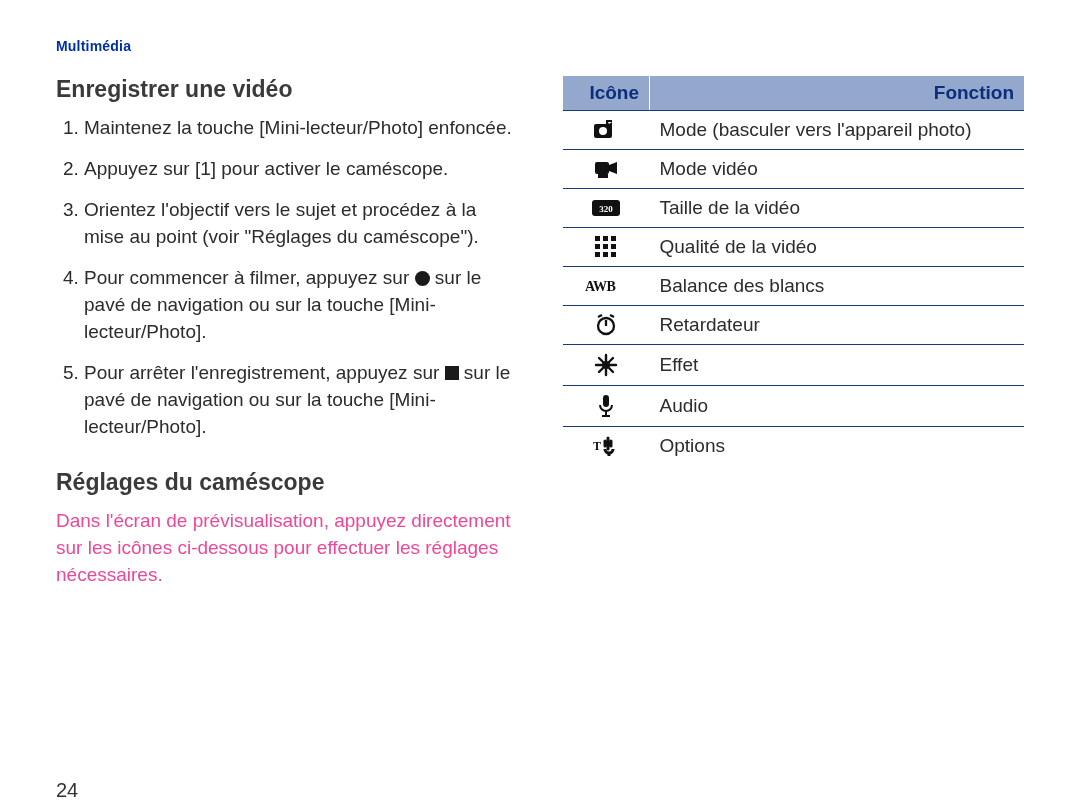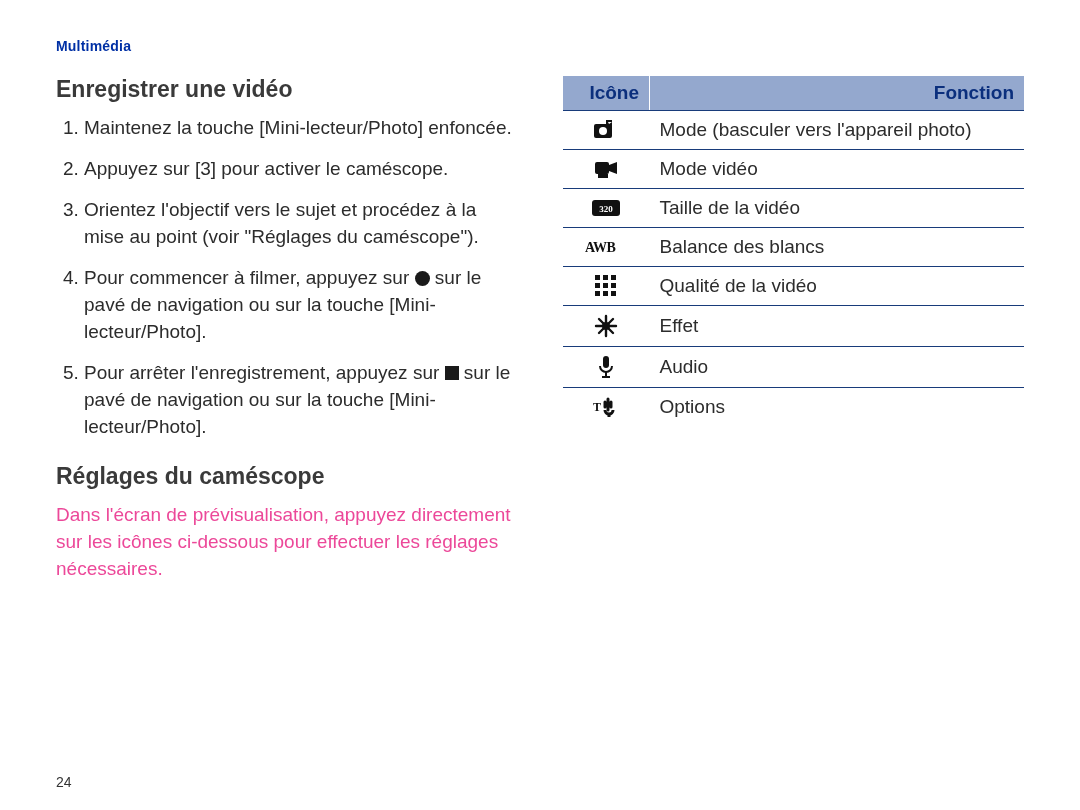--- a/index.html
+++ b/index.html
@@ -34,21 +34,21 @@
   }
   .h2 {
     font-weight: bold;
     font-size: 23px;
     color: #3a3a3a;
     margin-bottom: 12px;
   }
   ol.steps {
     list-style: decimal;
     padding-left: 28px;
-    margin: 0 0 22px 0;
+    margin: 0 0 28px 0;
   }
   ol.steps li {
     font-size: 19px;
     line-height: 1.42;
     margin-bottom: 14px;
     color: #2c2c2c;
   }
   .intro, .para {
     font-size: 19px;
     line-height: 1.42;
@@ -101,41 +101,41 @@
   .icon-cell {
     text-align: center;
   }
   .icon-cell svg {
     display: block;
     margin: 0 auto;
   }
   .page-num {
     position: absolute;
     left: 56px;
-    bottom: 20px;
-    font-size: 14px;
+    bottom: 8px;
+    font-size: 20px;
     color: #333;
   }
 </style>
 </head>
 <body>
 
 <div class="page">
 
   <div class="sect-header">Multimédia</div>
 
   <div class="columns">
 
     <div class="col">
 
       <div class="h2">Enregistrer une vidéo</div>
 
       <ol class="steps">
         <li>Maintenez la touche [Mini-lecteur/Photo] enfoncée.</li>
-        <li>Appuyez sur [3] pour activer le caméscope.</li>
+        <li>Appuyez sur [1] pour activer le caméscope.</li>
         <li>Orientez l'objectif vers le sujet et procédez à la mise au point (voir "Réglages du caméscope").</li>
         <li>
           <span>Pour commencer à filmer, appuyez sur </span><span class="dot"></span><span> sur le pavé de navigation ou sur la touche [Mini-lecteur/Photo].</span>
         </li>
         <li>
           <span>Pour arrêter l'enregistrement, appuyez sur </span><span class="square"></span><span> sur le pavé de navigation ou sur la touche [Mini-lecteur/Photo].</span>
         </li>
       </ol>
 
       <div class="h2">Réglages du caméscope</div>
@@ -175,28 +175,20 @@
             <td>Mode vidéo</td>
           </tr>
           <tr>
             <td class="icon-cell">
               <svg width="30" height="18" viewBox="0 0 30 18">
                 <rect x="1" y="1" width="28" height="16" rx="3" fill="#111"></rect>
                 <text x="15" y="13" font-family="Verdana" font-size="9" font-weight="bold" fill="#fff" text-anchor="middle">320</text>
               </svg>
             </td>
             <td>Taille de la vidéo</td>
-          </tr>
-          <tr>
-            <td class="icon-cell">
-              <svg width="42" height="18" viewBox="0 0 42 18">
-                <text x="0" y="14" font-family="Verdana" font-size="14" font-weight="900" fill="#111" letter-spacing="-0.5">AWB</text>
-              </svg>
-            </td>
-            <td>Balance des blancs</td>
           </tr>
           <tr>
             <td class="icon-cell">
               <svg width="22" height="22" viewBox="0 0 22 22">
                 <g fill="#111">
                   <rect x="0" y="0" width="5" height="5"></rect>
                     <rect x="8" y="0" width="5" height="5"></rect>
                     <rect x="16" y="0" width="5" height="5"></rect>
                   <rect x="0" y="8" width="5" height="5"></rect>
                     <rect x="8" y="8" width="5" height="5"></rect>
@@ -204,20 +196,39 @@
                   <rect x="0" y="16" width="5" height="5"></rect>
                     <rect x="8" y="16" width="5" height="5"></rect>
                     <rect x="16" y="16" width="5" height="5"></rect>
                 </g>
               </svg>
             </td>
             <td>Qualité de la vidéo</td>
           </tr>
           <tr>
             <td class="icon-cell">
+              <svg width="42" height="18" viewBox="0 0 42 18">
+                <text x="0" y="14" font-family="Verdana" font-size="14" font-weight="900" fill="#111" letter-spacing="-0.5">AWB</text>
+              </svg>
+            </td>
+            <td>Balance des blancs</td>
+          </tr>
+          <tr>
+            <td class="icon-cell">
+              <svg width="22" height="22" viewBox="0 0 22 22">
+                <circle cx="11" cy="12" r="8" fill="none" stroke="#111" stroke-width="2.3"></circle>
+                <line x1="11" y1="12" x2="11" y2="6" stroke="#111" stroke-width="2.3"></line>
+                <path d="M3 3 L7 1" stroke="#111" stroke-width="2.3"></path>
+                <path d="M19 3 L15 1" stroke="#111" stroke-width="2.3"></path>
+              </svg>
+            </td>
+            <td>Retardateur</td>
+          </tr>
+          <tr>
+            <td class="icon-cell">
               <svg width="24" height="24" viewBox="0 0 24 24">
                 <g stroke="#111" stroke-width="2.4" stroke-linecap="round">
                   <line x1="12" y1="2" x2="12" y2="22"></line>
                   <line x1="2" y1="12" x2="22" y2="12"></line>
                   <line x1="5" y1="5" x2="19" y2="19"></line>
                   <line x1="19" y1="5" x2="5" y2="19"></line>
                 </g>
                 <circle cx="12" cy="12" r="4" fill="#111"></circle>
               </svg>
             </td>

